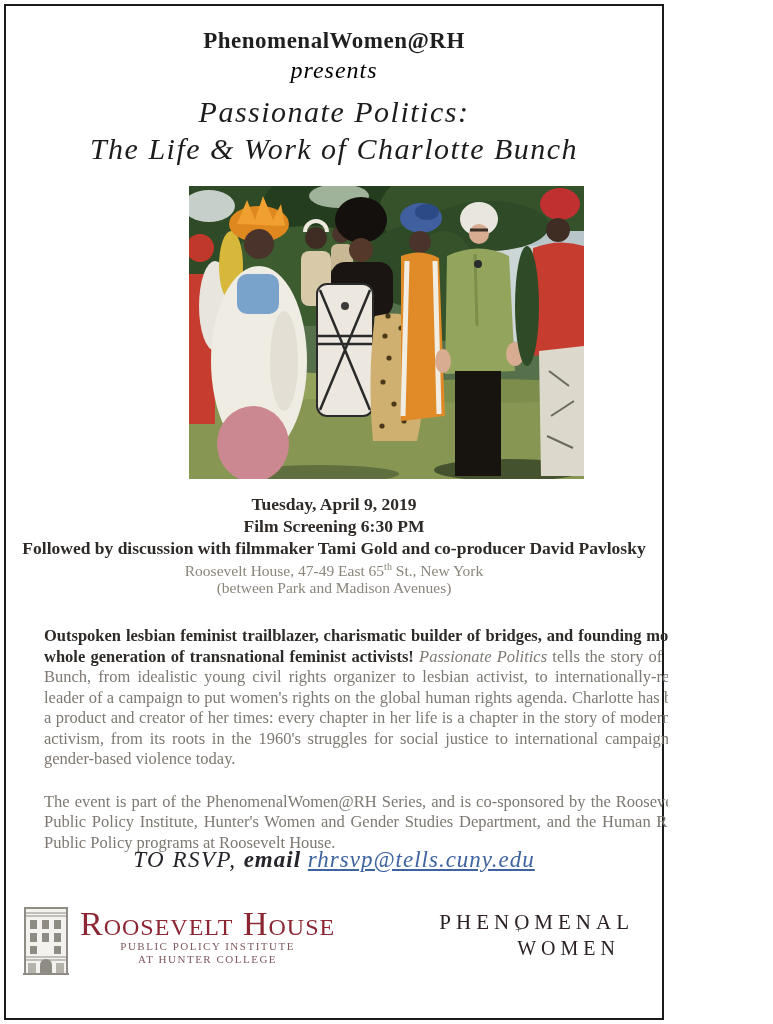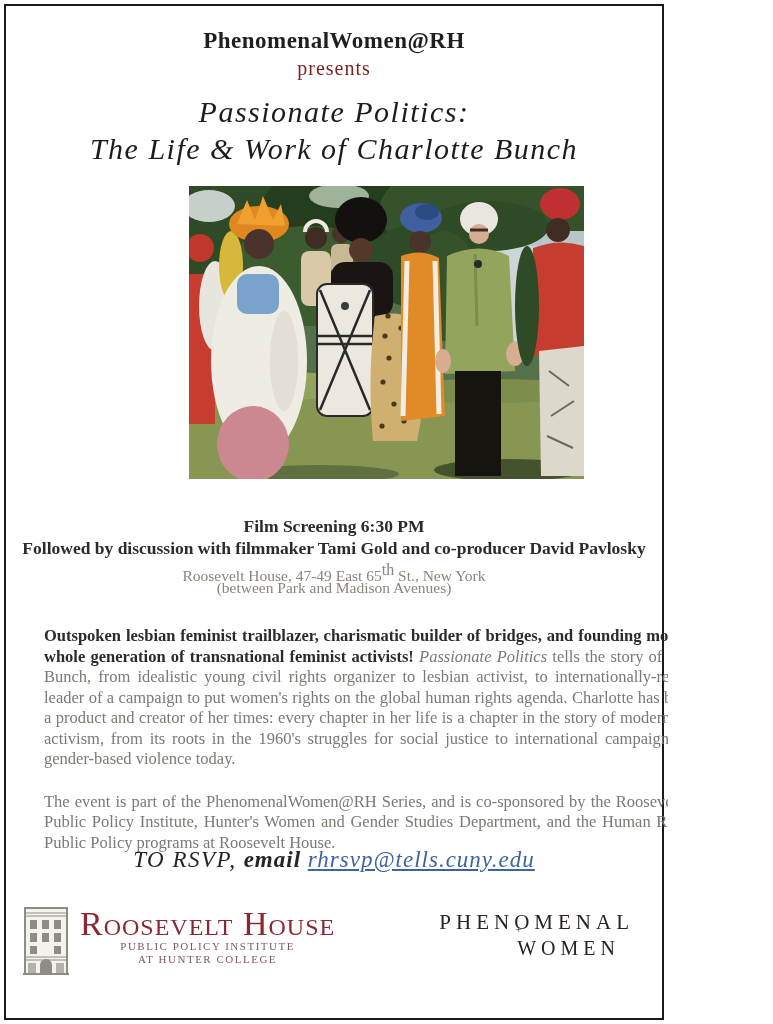--- a/index.html
+++ b/index.html
@@ -13,35 +13,35 @@
   .frame{
     position:absolute;inset:4px;
     border:2px solid #1b1b1b;
     pointer-events:none;
   }
   .abs{position:absolute;}
   .center{left:0;right:0;text-align:center;}
 
   
   .org-title{top:28px;font-size:23px;font-weight:bold;color:#1f1f1f;letter-spacing:.5px;}
-  .presents{top:57px;font-size:20px;color:#7f1d1d;letter-spacing:1px;}
+  .presents{top:57px;font-size:24px;font-style:italic;color:#000000;letter-spacing:1px;}
   .main-title{font-style:italic;font-size:30px;color:#1c1c1c;letter-spacing:1.5px;}
   .title1{top:95px;}
   .title2{top:132px;}
 
   
   .photo{top:186px;left:189px;width:395px;height:293px;display:block;}
 
   
   .ev-bold{font-weight:bold;color:#2e2a27;font-size:17.5px;}
   .ev-date{top:494px;}
   .ev-screen{top:516px;}
   .ev-disc{top:538px;}
   .ev-loc{top:561px;font-size:15.5px;color:#8a857b;}
-  .ev-loc sup{font-size:16px;}
+  .ev-loc sup{font-size:10px;}
   .ev-note{top:579px;font-size:15.5px;color:#8a857b;}
 
   
   .body-copy{
     left:44px;width:685px;top:626px;
     font-size:16.5px;line-height:20.5px;color:#7d7871;
     text-align:justify;
   }
   .body-copy p{margin:0;}
   .body-copy p + p{margin-top:22px;}
@@ -171,20 +171,21 @@
     <ellipse cx="326" cy="168" rx="9" ry="12" fill="#d8ac90"></ellipse>
 
     <ellipse cx="371" cy="18" rx="20" ry="16" fill="#c13030"></ellipse>
     <circle cx="369" cy="44" r="12" fill="#3f2d24"></circle>
     <path d="M344 62 Q370 52 395 60 L395 165 L342 170 Z" fill="#c63c2f"></path>
     <path d="M350 165 L395 160 L395 290 L352 290 Z" fill="#ddd8cc"></path>
     <path d="M360 185 L380 200 M385 215 L362 230 M358 250 L384 262" stroke="#6a6a5a" stroke-width="2" fill="none"></path>
     <ellipse cx="338" cy="120" rx="12" ry="60" fill="#2e4a26"></ellipse>
   </svg>
 
+  <div class="abs center ev-bold ev-date">Tuesday, April 9, 2019</div>
   <div class="abs center ev-bold ev-screen">Film Screening 6:30 PM</div>
   <div class="abs center ev-bold ev-disc">Followed by discussion with filmmaker Tami Gold and co-producer David Pavlosky</div>
   <div class="abs center ev-loc">
     <span>Roosevelt House, 47-49 East 65</span><sup>th</sup><span> St., New York</span>
   </div>
   <div class="abs center ev-note">(between Park and Madison Avenues)</div>
 
   <div class="abs body-copy">
     <p><span class="b-bold">Outspoken lesbian feminist trailblazer, charismatic builder of bridges, and founding mother of a whole generation of transnational feminist activists! </span><span class="b-italic">Passionate Politics</span><span> tells the story of Charlotte Bunch, from idealistic young civil rights organizer to lesbian activist, to internationally-recognized leader of a campaign to put women's rights on the global human rights agenda. Charlotte has been both a product and creator of her times: every chapter in her life is a chapter in the story of modern feminist activism, from its roots in the 1960's struggles for social justice to international campaigns against gender-based violence today.</span></p>
     <p>The event is part of the PhenomenalWomen@RH Series, and is co-sponsored by the Roosevelt House Public Policy Institute, Hunter's Women and Gender Studies Department, and the Human Rights and Public Policy programs at Roosevelt House.</p>

